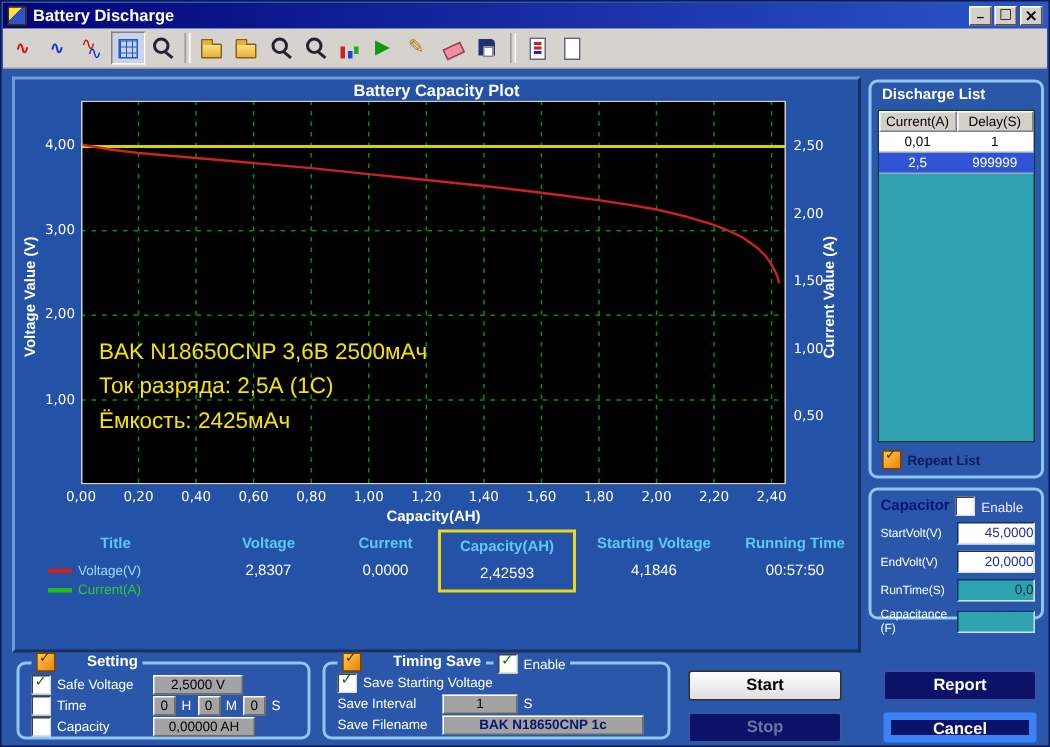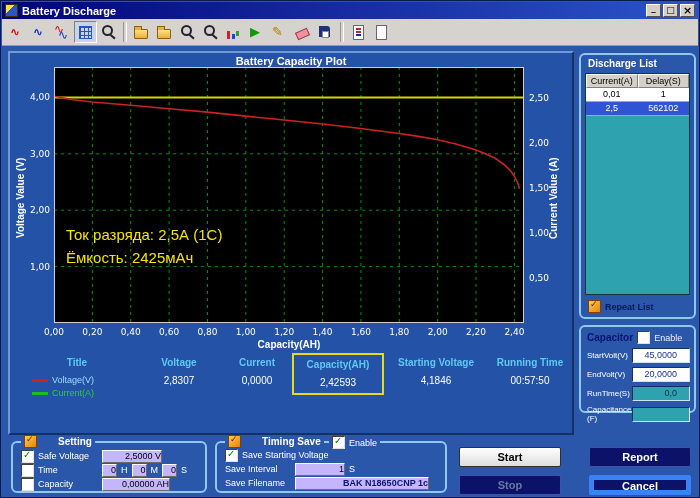--- a/index.html
+++ b/index.html
@@ -105,33 +105,33 @@
   .repeat-row{position:absolute;left:7px;bottom:4px;display:flex;align-items:center;gap:4px;
     font:9px "Liberation Sans",sans-serif;color:#081a5a;font-weight:bold}
   .capacitor{left:578px;top:324px;width:117px;height:88px}
   .cap-head{display:flex;align-items:center;gap:4px;margin:4px 4px 3px 6px}
   .cap-title{font:bold 10px "Liberation Sans",sans-serif;color:#0a1570}
   .cap-enable{font:9px "Liberation Sans",sans-serif;color:#efeaff}
   .cap-row{display:flex;align-items:center;justify-content:center;margin:4px 4px 0 6px}
   .cap-label{font:8px "Liberation Sans",sans-serif;color:#fff;width:52px;line-height:9px}
   .cap-input{width:50px;height:13px;background:#fff;border:1px solid;
     border-color:#13305e #cfe2f8 #cfe2f8 #13305e;font:9px "Liberation Sans",sans-serif;
-    color:#1b2f9e;text-align:right;line-height:13px;padding-right:12px;box-sizing:content-box}
+    color:#1b2f9e;text-align:right;line-height:13px;padding-right:0;box-sizing:content-box}
   .cap-input.dis{background:#2ea2ae;color:#083048}
   
   .setting{left:10px;top:440px;width:196px;height:52px}
   .timing{left:214px;top:440px;width:232px;height:52px}
   .g-float{position:absolute;top:-8px;left:8px;display:flex;align-items:center;gap:21px;
     background:#2b57ab;padding:0 3px;font:bold 10px "Liberation Sans",sans-serif;color:#fff}
   .rows{padding:7px 6px 0 8px}
   .s-row{display:flex;align-items:center;gap:4px;height:12px;margin-bottom:2px}
   .s-label{font:9px "Liberation Sans",sans-serif;color:#fff;width:60px}
   .t-label{font:9px "Liberation Sans",sans-serif;color:#fff;width:66px}
-  .inbox{background:#c4b5fd;border:1px solid;border-color:#fbfbfb #6a6a6a #6a6a6a #fbfbfb;
-    font:9px "Liberation Sans",sans-serif;color:#000;text-align:right;height:11px;line-height:11px}
+  .inbox{background:#a3a3a3;border:1px solid;border-color:#fbfbfb #6a6a6a #6a6a6a #fbfbfb;
+    font:9px "Liberation Sans",sans-serif;color:#000;text-align:center;height:11px;line-height:11px}
   .sv-box{width:58px}
   .cap-box{width:66px}
   .tbox{width:13px}
   .hms{font:9px "Liberation Sans",sans-serif;color:#fff}
   .int-box{width:48px}
   .file-box{width:132px;color:#0a1570;font-weight:bold}
   .unit{font:9px "Liberation Sans",sans-serif;color:#fff}
   .timing-enable{position:absolute;top:-7px;left:112px;display:flex;align-items:center;gap:4px;
     background:#2b57ab;padding:0 3px;font:9px "Liberation Sans",sans-serif;color:#fff}
   
@@ -242,20 +242,21 @@
         <line x1="460.4081632653061" y1="0" x2="460.4081632653061" y2="256" stroke="#00a400" stroke-dasharray="3 4" stroke-width="1" opacity="0.9"></line>
         <line x1="0" y1="30.449339207048467" x2="470" y2="30.449339207048467" stroke="#00a400" stroke-dasharray="3 4" stroke-width="1" opacity="0.9"></line>
         <line x1="0" y1="86.83700440528634" x2="470" y2="86.83700440528634" stroke="#00a400" stroke-dasharray="3 4" stroke-width="1" opacity="0.9"></line>
         <line x1="0" y1="143.22466960352423" x2="470" y2="143.22466960352423" stroke="#00a400" stroke-dasharray="3 4" stroke-width="1" opacity="0.9"></line>
         <line x1="0" y1="199.61233480176213" x2="470" y2="199.61233480176213" stroke="#00a400" stroke-dasharray="3 4" stroke-width="1" opacity="0.9"></line>
         <polyline points="0.0,30.6 470.0,30.6" fill="none" stroke="#d4d400" stroke-width="2"></polyline>
         <polyline points="0.0,29.3 19.2,32.7 38.4,35.0 76.7,38.3 115.1,41.7 153.5,45.1 191.8,49.1 230.2,53.0 268.6,57.0 306.9,61.5 345.3,66.5 364.5,69.4 383.7,72.7 402.9,77.3 422.0,82.9 431.6,86.8 441.2,91.3 450.8,98.1 456.6,103.8 460.4,109.4 463.3,115.0 464.6,118.4 465.4,121.8" fill="none" stroke="#cc2222" stroke-width="1.6"></polyline>
         <rect x="0.5" y="0.5" width="469" height="255" fill="none" stroke="#cfcfcf"></rect>
       </svg>
     <div class="annotation">
+        <div>BAK N18650CNP 3,6В 2500мАч</div>
         <div>Ток разряда: 2,5А (1С)</div>
         <div>Ёмкость: 2425мАч</div>
       </div>
   <span class="tick xt" style="left: -14px; top: 260px;">0,00</span>
       <span class="tick xt" style="left: 24.3673px; top: 260px;">0,20</span>
       <span class="tick xt" style="left: 62.7347px; top: 260px;">0,40</span>
       <span class="tick xt" style="left: 101.102px; top: 260px;">0,60</span>
       <span class="tick xt" style="left: 139.469px; top: 260px;">0,80</span>
       <span class="tick xt" style="left: 177.837px; top: 260px;">1,00</span>
       <span class="tick xt" style="left: 216.204px; top: 260px;">1,20</span>
@@ -323,21 +324,21 @@
         <span class="dl-hcell">Current(A)</span>
         <span class="dl-hcell">Delay(S)</span>
       </div>
     <div id="dl-rows">
         <div class="dl-row">
           <span class="dl-cell">0,01</span>
           <span class="dl-cell">1</span>
         </div>
         <div class="dl-row sel">
           <span class="dl-cell">2,5</span>
-          <span class="dl-cell">562102</span>
+          <span class="dl-cell">999999</span>
         </div>
       </div>
   </div>
   <div class="repeat-row">
     <span class="orange-check"></span>
     <span>Repeat List</span>
   </div>
 </div>
 
 <div class="group capacitor">

